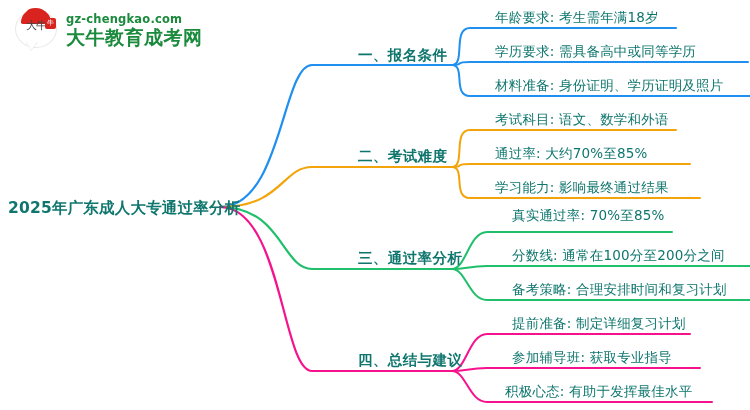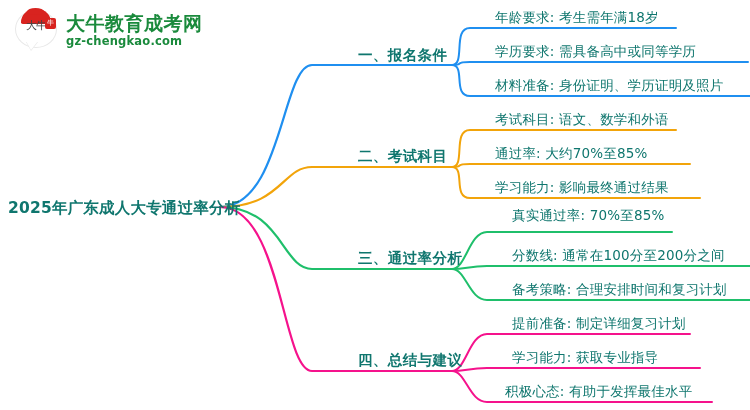--- a/index.html
+++ b/index.html
@@ -160,22 +160,22 @@
 <div id="logo">
   <div id="logo-mark">
     <div class="bubble"></div>
     <div class="bubble-tail"></div>
     <div class="cap"></div>
     <div class="cap-top"></div>
     <div class="glyph">大牛</div>
     <div class="seal">牛</div>
   </div>
   <div id="logo-text">
+    <div id="logo-sub">gz-chengkao.com</div>
     <div id="logo-title">大牛教育成考网</div>
-    <div id="logo-sub">gz-chengkao.com</div>
   </div>
 </div>
 
 <svg id="map-svg" viewBox="0 0 750 410" xmlns="http://www.w3.org/2000/svg">
     <path d="M 220 207 C 282 207 282 65 312 65 L 452 65" fill="none" stroke="#1f8ff0" stroke-width="2.2" stroke-linecap="round"></path>
     <path d="M 452 65 C 466 65 452 28 470 28 L 676 28" fill="none" stroke="#1f8ff0" stroke-width="2" stroke-linecap="round"></path>
     <path d="M 452 65 C 466 65 452 62 470 62 L 748 62" fill="none" stroke="#1f8ff0" stroke-width="2" stroke-linecap="round"></path>
     <path d="M 452 65 C 466 65 452 96 470 96 L 750 96" fill="none" stroke="#1f8ff0" stroke-width="2" stroke-linecap="round"></path>
     <path d="M 220 207 C 282 207 282 167 312 167 L 452 167" fill="none" stroke="#f2a40a" stroke-width="2.2" stroke-linecap="round"></path>
     <path d="M 452 167 C 466 167 452 130 470 130 L 676 130" fill="none" stroke="#f2a40a" stroke-width="2" stroke-linecap="round"></path>
@@ -191,26 +191,26 @@
     <path d="M 452 371 C 466 371 469 402 487 402 L 712 402" fill="none" stroke="#f5128c" stroke-width="2" stroke-linecap="round"></path>
   </svg>
 
 <div id="root-title" class="node-text">2025年广东成人大专通过率分析</div>
 
 <div class="node-text branch-label" style="left:333px; top:46px;">一、报名条件</div>
 <div class="node-text leaf-label" style="left:495px; top:9px;">年龄要求: 考生需年满18岁</div>
 <div class="node-text leaf-label" style="left:495px; top:43px;">学历要求: 需具备高中或同等学历</div>
 <div class="node-text leaf-label" style="left:495px; top:77px;">材料准备: 身份证明、学历证明及照片</div>
 
-<div class="node-text branch-label" style="left:333px; top:147px;">二、考试科目</div>
+<div class="node-text branch-label" style="left:333px; top:147px;">二、考试难度</div>
 <div class="node-text leaf-label" style="left:495px; top:111px;">考试科目: 语文、数学和外语</div>
 <div class="node-text leaf-label" style="left:495px; top:145px;">通过率: 大约70%至85%</div>
 <div class="node-text leaf-label" style="left:495px; top:179px;">学习能力: 影响最终通过结果</div>
 
 <div class="node-text branch-label" style="left:333px; top:249px;">三、通过率分析</div>
 <div class="node-text leaf-label" style="left:512px; top:207px;">真实通过率: 70%至85%</div>
 <div class="node-text leaf-label" style="left:512px; top:247px;">分数线: 通常在100分至200分之间</div>
 <div class="node-text leaf-label" style="left:512px; top:281px;">备考策略: 合理安排时间和复习计划</div>
 
 <div class="node-text branch-label" style="left:333px; top:351px;">四、总结与建议</div>
 <div class="node-text leaf-label" style="left:512px; top:315px;">提前准备: 制定详细复习计划</div>
-<div class="node-text leaf-label" style="left:512px; top:349px;">学习能力: 获取专业指导</div>
+<div class="node-text leaf-label" style="left:512px; top:349px;">参加辅导班: 获取专业指导</div>
 <div class="node-text leaf-label" style="left:505px; top:383px;">积极心态: 有助于发挥最佳水平</div>
 
 </body></html>

